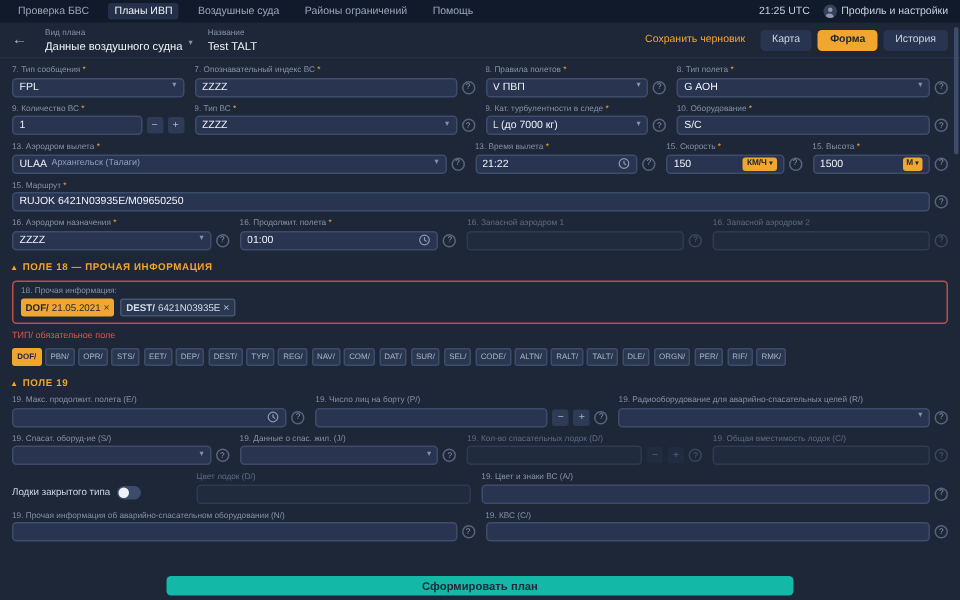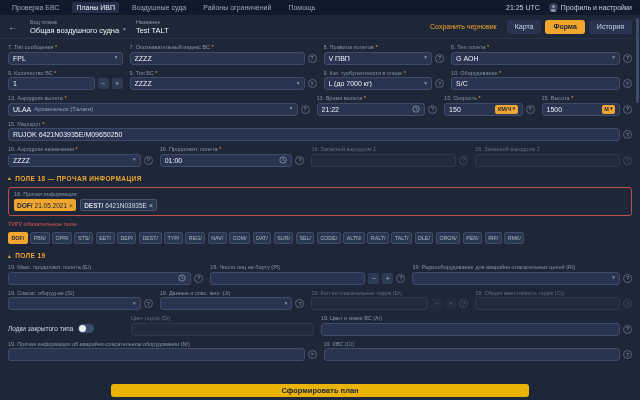--- a/index.html
+++ b/index.html
@@ -65,21 +65,21 @@
 
   .keys { display:flex; gap:2.5px; overflow:hidden; }
   .key { font-size:5.3px; padding:2px 2.5px; border-radius:2px; background:#2a3750; border:1px solid #3d4c6a; color:#aab4c6; cursor:pointer; white-space:nowrap; }
   .key.active { background:#f0a62f; border-color:#f0a62f; color:#20293a; font-weight:bold; }
 
   .toggle-wrap { display:flex; align-items:center; gap:5px; margin-top:9px; }
   .toggle-label { font-size:6.5px; color:#cdd5e2; white-space:nowrap; }
   .switch { width:16px; height:9px; min-width:16px; border-radius:5px; background:#3d4c6a; position:relative; cursor:pointer; }
   .switch::after { content:''; position:absolute; left:1px; top:1px; width:7px; height:7px; border-radius:50%; background:#eef2f8; }
 
-  .submit { position:absolute; left:50%; transform:translateX(-50%); bottom:3px; width:418px; height:13px; background:#eab308; color:#20293a; font-weight:bold; font-size:7.5px; border-radius:3px; display:flex; align-items:center; justify-content:center; cursor:pointer; }
+  .submit { position:absolute; left:50%; transform:translateX(-50%); bottom:3px; width:418px; height:13px; background:#14b8a6; color:#20293a; font-weight:bold; font-size:7.5px; border-radius:3px; display:flex; align-items:center; justify-content:center; cursor:pointer; }
   .scrollbar { position:absolute; right:1px; top:18px; width:3px; height:85px; border-radius:2px; background:#3d4c6a; cursor:pointer; }
 </style>
 </head>
 <body>
 
 <div class="topbar">
   <span class="menu-item">Проверка БВС</span>
   <span class="menu-item active">Планы ИВП</span>
   <span class="menu-item">Воздушные суда</span>
   <span class="menu-item">Районы ограничений</span>
@@ -90,21 +90,21 @@
     <span class="avatar"></span>
     <span>Профиль и настройки</span>
   </span>
 </div>
 
 <div class="header">
   <span class="back">←</span>
   <div class="hfield">
     <span class="hlabel">Вид плана</span>
     <span class="hvalue">
-      <span>Общая воздушного судна</span>
+      <span>Данные воздушного судна</span>
       <span class="chev">▾</span>
     </span>
   </div>
   <div class="hfield">
     <span class="hlabel">Название</span>
     <span class="hvalue">
         <span>Test TALT</span>
       </span>
   </div>
   <span class="save-draft">Сохранить черновик</span>

